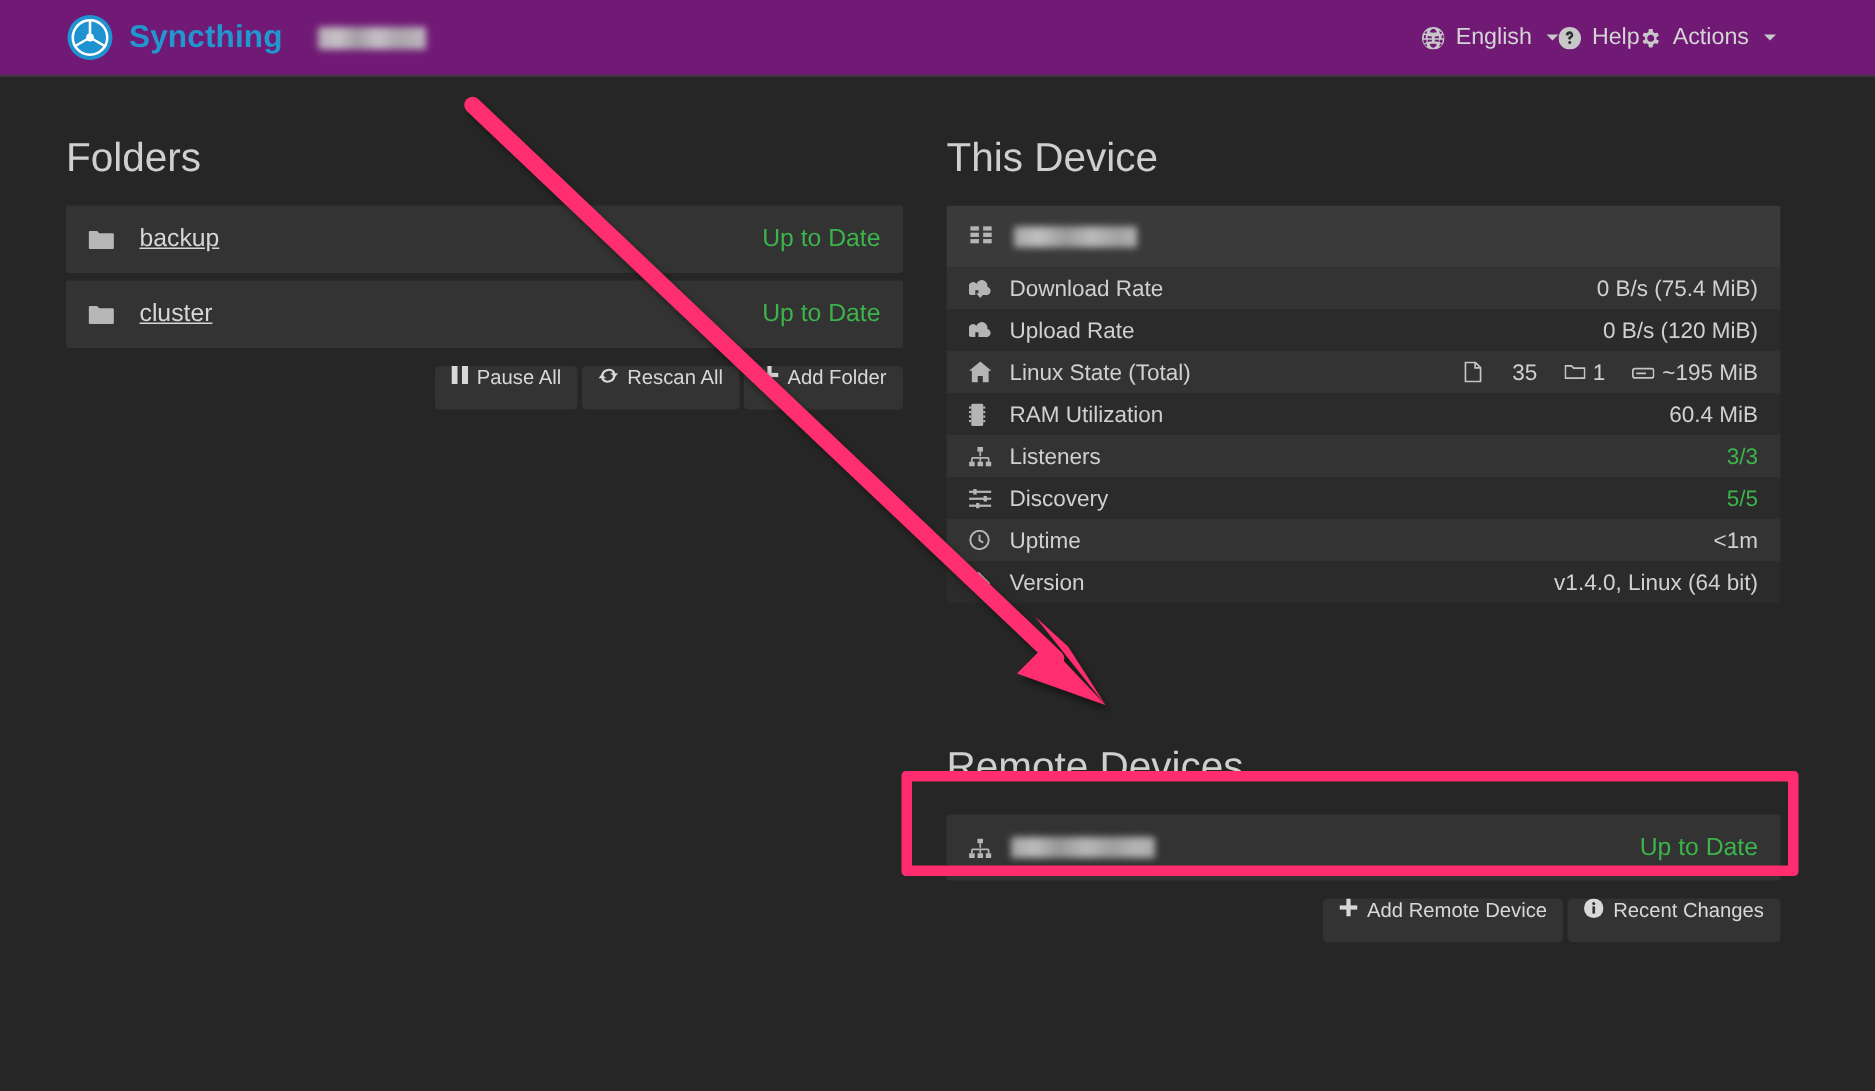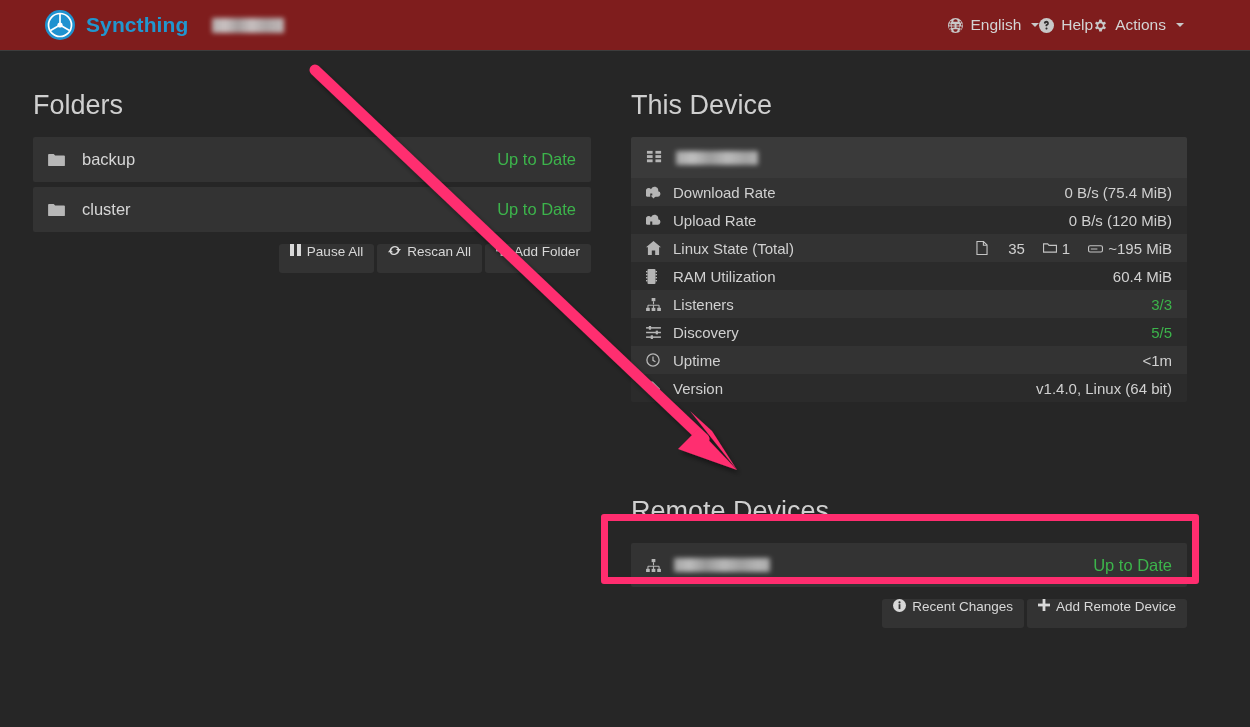--- a/index.html
+++ b/index.html
@@ -9,21 +9,21 @@
     background: #262626;
     font-family: "Liberation Sans", sans-serif;
     overflow: hidden;
   }
   body { position: relative; }
 
   
   .navbar {
     position: absolute; left: 0; top: 0;
     width: 1250px; height: 51px;
-    background: #7f1d1d;
+    background: #701a75;
     border-bottom: 1px solid #3d3d3d;
     display: flex; align-items: center;
   }
   .brand { display: flex; align-items: center; margin-left: 44px; }
   .brand-logo { width: 32px; height: 32px; display: block; }
   .brand-name {
     color: #2196cf; font-size: 21px; font-weight: bold;
     margin-left: 10px; letter-spacing: .1px;
   }
   .brand-blur {
@@ -41,38 +41,38 @@
   }
   .nav-item svg { display: block; }
   .caret {
     width: 0; height: 0; margin-left: 3px;
     border-left: 4px solid transparent;
     border-right: 4px solid transparent;
     border-top: 4px solid #c8c8c8;
   }
 
   
-  .col-left  { position: absolute; left: 33px;  top: 92px;  width: 558px; }
+  .col-left  { position: absolute; left: 44px;  top: 92px;  width: 558px; }
   .col-right { position: absolute; left: 631px; top: 92px;  width: 556px; }
 
   .section-title {
     color: #cfcfcf; font-size: 27px; font-weight: 400;
     margin: 0 0 18px 0; line-height: 1;
   }
   .section-title.remote { margin-top: 0; }
 
   
   .folder-row {
     height: 45px; background: #333333;
     display: flex; align-items: center;
     padding: 0 15px; margin-bottom: 5px;
     border-radius: 2px; cursor: pointer;
   }
   .folder-row .ic { width: 22px; color: #b7b7b7; display: flex; align-items: center; }
-  .folder-name { color: #d6d6d6; font-size: 16.5px; margin-left: 12px; }
+  .folder-name { color: #d6d6d6; font-size: 16.5px; margin-left: 12px; text-decoration: underline; }
   .status-ok { margin-left: auto; color: #3cb44b; font-size: 16.5px; }
 
   
   .btn-row { display: flex; justify-content: flex-end; gap: 3px; margin-top: 12px; }
   .btn {
     background: #333333; color: #d8d8d8;
     border: none; border-radius: 3px;
     height: 29px; padding: 0 11px;
     font-size: 13.5px; font-family: "Liberation Sans", sans-serif;
     display: flex; align-items: flex-start; gap: 6px; cursor: pointer;
@@ -395,36 +395,36 @@
           <path d="M7.4 3.4h1.2v3.2H7.4zM2 7.2h12v1.2H2zM1.4 7.8h1.2v3H1.4zM7.4 7.8h1.2v3H7.4zM13.4 7.8h1.2v3h-1.2z"></path>
         </svg>
     </span>
     <span class="remote-blur"></span>
     <span class="status-ok">Up to Date</span>
   </div>
 
   <div class="btn-row">
     <button class="btn">
       <span>
+        <svg width="12" height="12" viewBox="0 0 12 12" fill="#d8d8d8">
+            <rect x="4.6" y="0" width="2.8" height="12"></rect>
+            <rect x="0" y="4.6" width="12" height="2.8"></rect>
+          </svg>
+      </span>
+      <span>Add Remote Device</span>
+    </button>
+    <button class="btn">
+      <span>
         <svg width="13" height="13" viewBox="0 0 16 16" fill="#d8d8d8">
             <circle cx="8" cy="8" r="8"></circle>
             <rect x="6.9" y="6.4" width="2.2" height="6" fill="#333333"></rect>
             <circle cx="8" cy="4.2" r="1.3" fill="#333333"></circle>
           </svg>
       </span>
       <span>Recent Changes</span>
-    </button>
-    <button class="btn">
-      <span>
-        <svg width="12" height="12" viewBox="0 0 12 12" fill="#d8d8d8">
-            <rect x="4.6" y="0" width="2.8" height="12"></rect>
-            <rect x="0" y="4.6" width="12" height="2.8"></rect>
-          </svg>
-      </span>
-      <span>Add Remote Device</span>
     </button>
   </div>
 </div>
 
 <div class="annotations">
   <svg width="1250" height="727" viewBox="0 0 1250 727">
     <defs>
       <filter id="ashadow" x="-20%" y="-20%" width="160%" height="160%">
         <feDropShadow dx="3" dy="4" stdDeviation="2.5" flood-color="#000000" flood-opacity="0.45"></feDropShadow>
       </filter>

